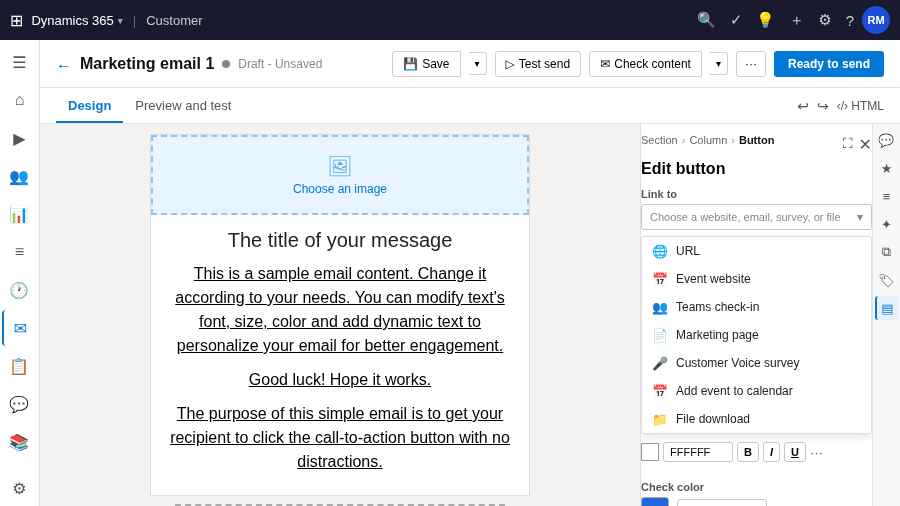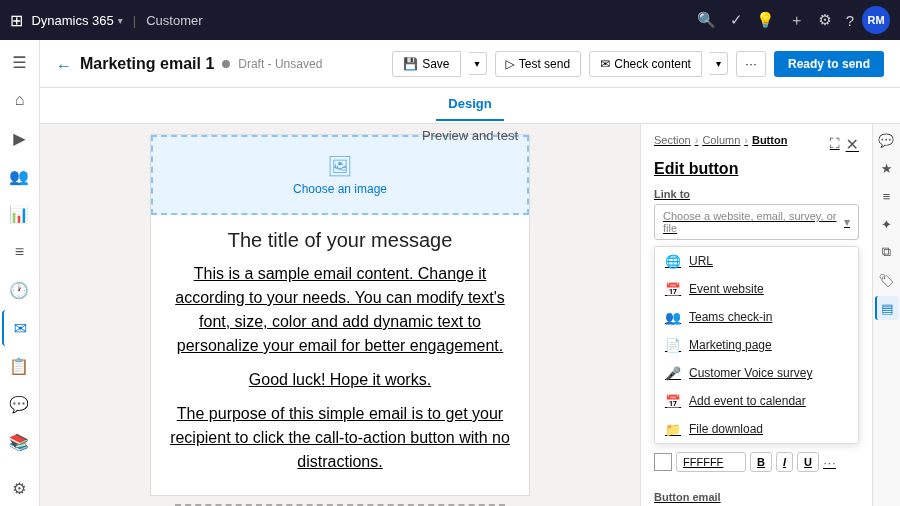--- a/index.html
+++ b/index.html
@@ -137,21 +137,20 @@
     
     .tabs {
       display: flex;
       align-items: center;
       padding: 0 16px;
       background: #fff;
       border-bottom: 1px solid #e0e0e0;
       height: 36px;
       gap: 0;
       position: relative;
-      flex-direction: column;
     }
     .tab {
       padding: 8px 12px;
       font-size: 13px;
       cursor: pointer;
       color: #555;
       border-bottom: 2px solid transparent;
       margin-bottom: -1px;
     }
     .tab.active {
@@ -234,21 +233,21 @@
       display: flex;
       flex-direction: column;
       align-items: center;
       padding: 4px 0;
       gap: 4px;
       height: 100%;
     }
     .rpi { width: 24px; height: 24px; display: flex; align-items: center; justify-content: center; color: #555; font-size: 13px; cursor: pointer; border-radius: 3px; }
     .rpi.active { background: #e6f0fa; color: #0078d4; border-left: 2px solid #0078d4; }
 
-    .panel-inner { padding: 10px 13px; flex: 1; overflow-y: auto; margin-right: 28px; text-decoration: underline; }
+    .panel-inner { padding: 10px 0; flex: 1; overflow-y: auto; margin-right: 28px; }
 
     
     .breadcrumb { display: flex; align-items: center; gap: 4px; font-size: 11px; color: #666; margin-bottom: 8px; }
     .bc-sep { color: #999; }
     .bc-item { cursor: pointer; }
     .bc-item.active { font-weight: 600; color: #111; }
 
     .panel-header { display: flex; align-items: center; justify-content: space-between; margin-bottom: 10px; }
     .panel-title { font-size: 16px; font-weight: 600; }
     .panel-close { cursor: pointer; color: #555; font-size: 16px; }
@@ -459,21 +458,21 @@
 
         <div class="text-toolbar">
           <div class="tt-color"></div>
           <input class="tt-hex" value="FFFFFF" style="">
           <button class="tt-btn">B</button>
           <button class="tt-btn" style="font-style:italic;">I</button>
           <button class="tt-btn" style="text-decoration:underline;">U</button>
           <span class="tt-dots">···</span>
         </div>
 
-        <div class="field-label">Button email</div>
+        <div class="field-label">Check color</div>
         <div class="btn-color-row">
           <div class="color-swatch"></div>
           <input class="color-hex" value="2266E3" style="">
         </div>
 
       </div>
 
       <div class="right-panel-icons">
         <div class="rpi">💬</div>
         <div class="rpi">★</div>

